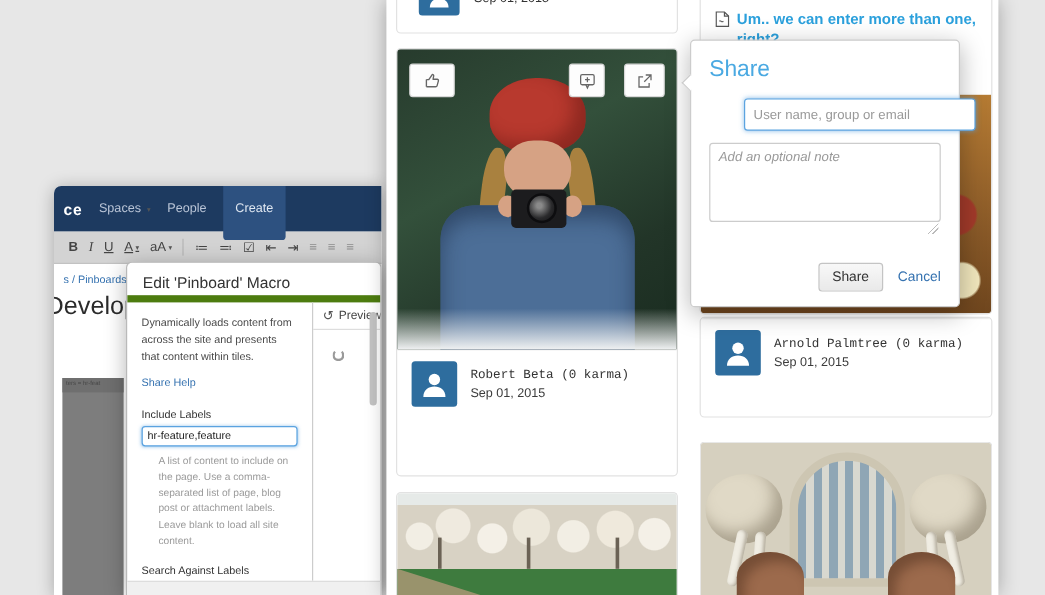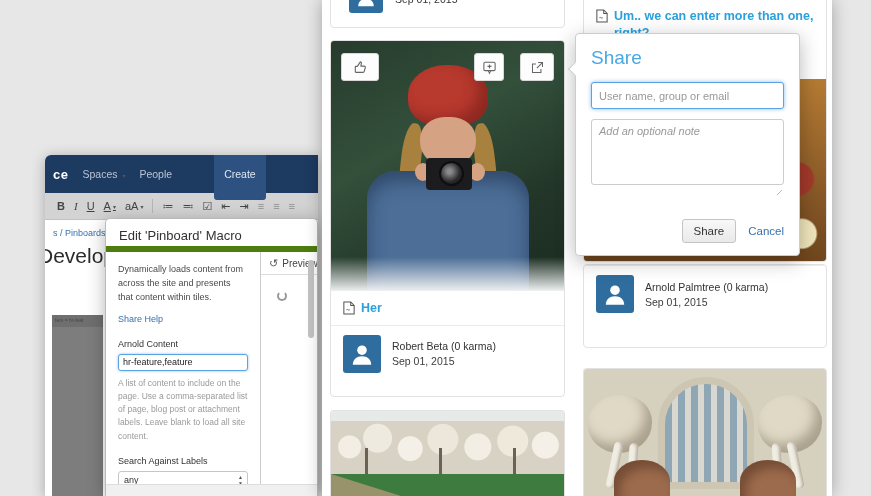--- a/index.html
+++ b/index.html
@@ -5,21 +5,21 @@
   * { margin:0; padding:0; box-sizing:border-box; }
   html,body { width:871px; height:496px; overflow:hidden; }
   body { background:#e7e7e7; font-family:"Liberation Sans", sans-serif; position:relative; }
 
   
   .conf-win { position:absolute; left:45px; top:155px; width:273px; height:341px;
     background:#fff; border-radius:6px 0 0 0; box-shadow:0 2px 14px rgba(0,0,0,.28); overflow:hidden; }
   .navbar { height:38px; background:#1d3a60; display:flex; align-items:center; gap:14px; padding:0 8px; }
   .navbar .logo { color:#fff; font-weight:bold; font-size:13px; letter-spacing:.5px; }
   .navbar .nav-item { color:#b9c4d6; font-size:10.5px; }
-  .navbar .create-btn { background:#2d5180; color:#dfe7f1; font-size:10.5px; padding:20px 10px; border-radius:3px;margin-left:28px; }
+  .navbar .create-btn { background:#2d5180; color:#dfe7f1; font-size:10.5px; padding:20px 10px; border-radius:3px; }
   .toolbar { height:27px; background:#d3d3d3; border-bottom:1px solid #c2c2c2; display:flex; align-items:center; gap:9px; padding:0 12px; font-size:11px; color:#444; }
   .toolbar .tb { display:inline-flex; align-items:center; }
   .tb-b{font-weight:bold} .tb-i{font-style:italic; font-family:"Liberation Serif",serif} .tb-u{text-decoration:underline}
   .tb-caret{font-size:6px; margin-left:2px; color:#555}
   .tb-sep{width:1px; height:14px; background:#b5b5b5}
   .tb-faded{color:#8d8d8d}
   .conf-body { position:relative; height:287px; background:#fff; }
   .breadcrumb { position:absolute; left:8px; top:8px; font-size:9px; color:#3572b0; white-space:nowrap; }
   .page-title { position:absolute; left:-7px; top:24px; font-size:21px; color:#2b2b2b; white-space:nowrap; }
   .macro-block { position:absolute; left:7px; top:95px; width:51px; height:228px; background:#7d7d7d; }
@@ -29,40 +29,40 @@
   .dialog { position:absolute; left:105px; top:218px; width:213px; height:278px; background:#fff;
     border:1px solid #b9b9b9; border-bottom:none; border-radius:5px 5px 0 0; box-shadow:0 4px 18px rgba(0,0,0,.3); overflow:hidden; }
   .dlg-header { height:33px; line-height:33px; padding-left:13px; font-size:13px; color:#333; border-bottom:6px solid #4d7c0f; }
   .dlg-body { display:flex; height:232px; position:relative; }
   .form-pane { width:158px; padding:11px 12px; position:relative; }
   .desc { font-size:9px; color:#4a4a4a; line-height:1.55; }
   .help-link { font-size:9px; color:#3572b0; margin-top:9px; display:inline-block; }
   .fld-label { font-size:9px; color:#333; margin-top:13px; }
   .fld-input { margin-top:5px; width:130px; height:17px; border:1px solid #5ba3e0; box-shadow:0 0 3px rgba(91,163,224,.65);
     border-radius:3px; font-size:9px; font-family:"Liberation Sans",sans-serif; color:#222; padding:0 4px; outline:none; }
-  .fld-help { font-size:8.5px; color:#9a9a9a; line-height:1.55; margin-top:6px; }
+  .fld-help { font-size:8.5px; color:#9a9a9a; line-height:1.55; margin-top:6px;margin-left:14px; }
   .fld-select { margin-top:5px; width:130px; height:18px; border:1px solid #c6c6c6; border-radius:3px; background:#fff;
     font-size:9px; color:#333; display:flex; align-items:center; padding:0 5px; position:relative; }
   .fld-select .stepper { position:absolute; right:4px; top:2px; font-size:5px; color:#555; line-height:1.2; text-align:center; }
   .form-scrollbar { position:absolute; right:3px; top:8px; width:6px; height:78px; background:#c3c3c3; border-radius:4px; }
   .preview-pane { flex:1; border-left:1px solid #ccc; }
   .preview-head { height:23px; border-bottom:1px solid #ddd; display:flex; align-items:center; gap:4px; padding:0 8px; font-size:10px; color:#444; }
   .refresh-glyph { font-size:11px; color:#555; transform:scaleX(-1); display:inline-block; }
   .spinner { margin:16px 0 0 16px; width:10px; height:10px; border:2px solid #9a9a9a; border-top-color:transparent; border-radius:50%; }
   .dlg-footer { position:absolute; bottom:0; left:0; right:0; height:12px; background:#f0f0f0; border-top:1px solid #ddd; }
 
   
   .pin-win { position:absolute; left:322px; top:0; width:510px; height:496px; background:#fff; box-shadow:0 0 16px rgba(0,0,0,.3); }
   .card { position:absolute; background:#fff; border:1px solid #e2e2e2; border-radius:4px; overflow:hidden; }
   .link-row { display:flex; align-items:flex-start; gap:6px; padding:9px 12px 8px 12px; }
   .card-link { font-size:12.5px; font-weight:bold; color:#2ba0dc; line-height:1.35; }
   .doc-icon { flex:0 0 auto; margin-top:1px; }
   .author-row { display:flex; gap:11px; padding:9px 12px; border-top:1px solid #ececec; align-items:center; }
   .avatar { width:38px; height:38px; background:#2e6d9e; border-radius:3px; display:flex; align-items:center; justify-content:center; flex:0 0 auto; }
-  .author-name { font-size:10.5px; color:#333; }
+  .author-name { font-size:10.5px; color:#333;font-family:Liberation Mono, monospace; }
   .author-date { font-size:10.5px; color:#3c3c3c; margin-top:3px; }
 
   
   .card-top-left { left:8px; top:-14px; width:235px; height:42px; border-radius:0 0 4px 4px; }
   .card-top-left .avatar { position:absolute; left:18px; top:-6px; width:34px; height:32px; }
   .card-top-left .tdate { position:absolute; left:64px; top:6px; font-size:10.5px; color:#333; }
 
   
   .card-photo { left:8px; top:40px; width:235px; height:357px; }
   .photo-her { position:relative; height:250px; background:linear-gradient(150deg,#273b2d,#33503b 38%,#223528 72%,#1a2c20); overflow:hidden; }
@@ -117,21 +117,21 @@
   .brown-arch { position:absolute; width:56px; height:42px; background:#9c6a4c; border-radius:50% 50% 0 0; bottom:-6px;
     box-shadow:inset 6px 8px 10px rgba(60,35,20,.4); }
   .ba-l { left:30px; } .ba-r { right:30px; }
 
   
   .share-pop { position:absolute; left:253px; top:33px; width:225px; height:223px; background:#fff; border:1px solid #ccc;
     border-radius:4px; box-shadow:0 5px 20px rgba(0,0,0,.28); padding:13px 15px; z-index:40; }
   .share-caret { position:absolute; left:-6px; top:30px; width:10px; height:10px; background:#fff; border-left:1px solid #ccc; border-bottom:1px solid #ccc; transform:rotate(45deg); }
   .share-title { font-size:19px; font-weight:normal; color:#4aa9e2; margin-bottom:13px; }
   .share-input { width:100%; height:27px; border:1px solid #5ba3e0; box-shadow:0 0 4px rgba(91,163,224,.7); border-radius:3px;
-    font-size:11px; font-family:"Liberation Sans",sans-serif; padding:0 7px; outline:none; }
+    font-size:11px; font-family:"Liberation Sans",sans-serif; padding:0 7px; outline:none;margin-left:29px; }
   .share-note { width:100%; height:66px; margin-top:10px; border:1px solid #ccc; border-radius:3px; resize:none;
     font-size:11px; font-family:"Liberation Sans",sans-serif; padding:5px 7px; outline:none; position:relative;font-style:italic; }
   .share-note::placeholder, .share-input::placeholder { color:#999; }
   .resize-grip { position:absolute; right:17px; top:152px; width:9px; height:9px;
     background:linear-gradient(135deg, transparent 0 50%, #bbb 50% 55%, transparent 55% 70%, #bbb 70% 75%, transparent 75%); }
   .share-actions { position:absolute; right:15px; bottom:12px; display:flex; align-items:center; gap:12px; }
   .share-btn { font-size:11.5px; color:#333; background:linear-gradient(#f8f8f8,#e9e9e9); border:1px solid #c4c4c4; border-radius:3px; padding:5px 11px; font-family:"Liberation Sans",sans-serif; }
   .cancel-link { font-size:11.5px; color:#3572b0; }
 </style>
 </head>
@@ -174,21 +174,21 @@
     </div>
   </div>
 </div>
 
 <div class="dialog">
   <div class="dlg-header">Edit 'Pinboard' Macro</div>
   <div class="dlg-body">
     <div class="form-pane">
       <div class="desc">Dynamically loads content from across the site and presents that content within tiles.</div>
       <a class="help-link">Share Help</a>
-      <div class="fld-label">Arnold Content</div>
+      <div class="fld-label">Include Labels</div>
       <input class="fld-input" value="hr-feature,feature" style="">
       <div class="fld-help">A list of content to include on the page. Use a comma-separated list of page, blog post or attachment labels. Leave blank to load all site content.</div>
       <div class="fld-label">Search Against Labels</div>
       <div class="fld-select">
         <span>any</span>
         <span class="stepper">▲<br>▼</span>
       </div>
       <div class="fld-help">Defines whether to load content that contains any or all specified labels.</div>
       
       
@@ -242,28 +242,20 @@
             <path d="M12 7v6.5 M8.8 10.2h6.4" stroke="#666" stroke-width="1.7"></path>
           </svg>
       </div>
       <div class="overlay-btn btn-share">
         <svg width="15" height="15" viewBox="0 0 24 24">
             <path d="M9.5 6.5H4V20h13.5v-5.5" fill="none" stroke="#666" stroke-width="1.7"></path>
             <path d="M13 4h7v7 M19.5 4.5l-8.5 8.5" fill="none" stroke="#666" stroke-width="1.7"></path>
           </svg>
       </div>
     </div>
-    <div class="link-row">
-      <svg class="doc-icon" width="12" height="14" viewBox="0 0 14 16">
-          <path d="M1 1h8l4 4v10H1z" fill="#fff" stroke="#555" stroke-width="1.2"></path>
-          <path d="M9 1v4h4" fill="none" stroke="#555" stroke-width="1.2"></path>
-          <path d="M4 10c1.4-1.4 2 1.6 4 0" stroke="#666" fill="none" stroke-width="1.1"></path>
-        </svg>
-      <a class="card-link">Her</a>
-    </div>
     <div class="author-row">
       <div class="avatar">
         <svg width="26" height="26" viewBox="0 0 24 24">
             <circle cx="12" cy="8.5" r="4.4" fill="#fff"></circle>
             <path d="M3.5 22c0-5 3.6-8 8.5-8s8.5 3 8.5 8z" fill="#fff"></path>
           </svg>
       </div>
       <div>
         <div class="author-name">Robert Beta (0 karma)</div>
         <div class="author-date">Sep 01, 2015</div>

